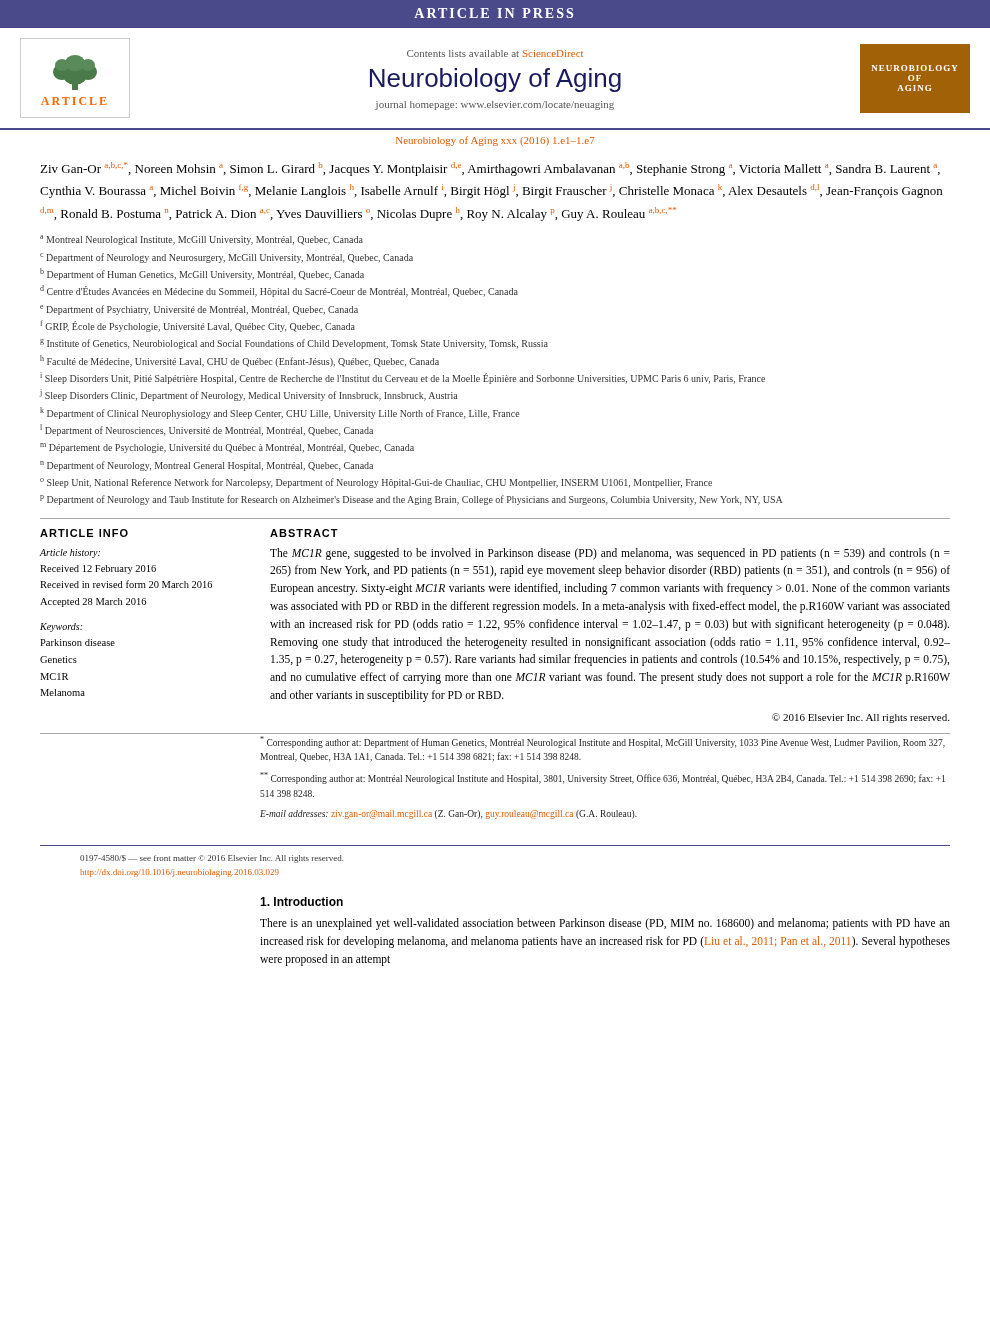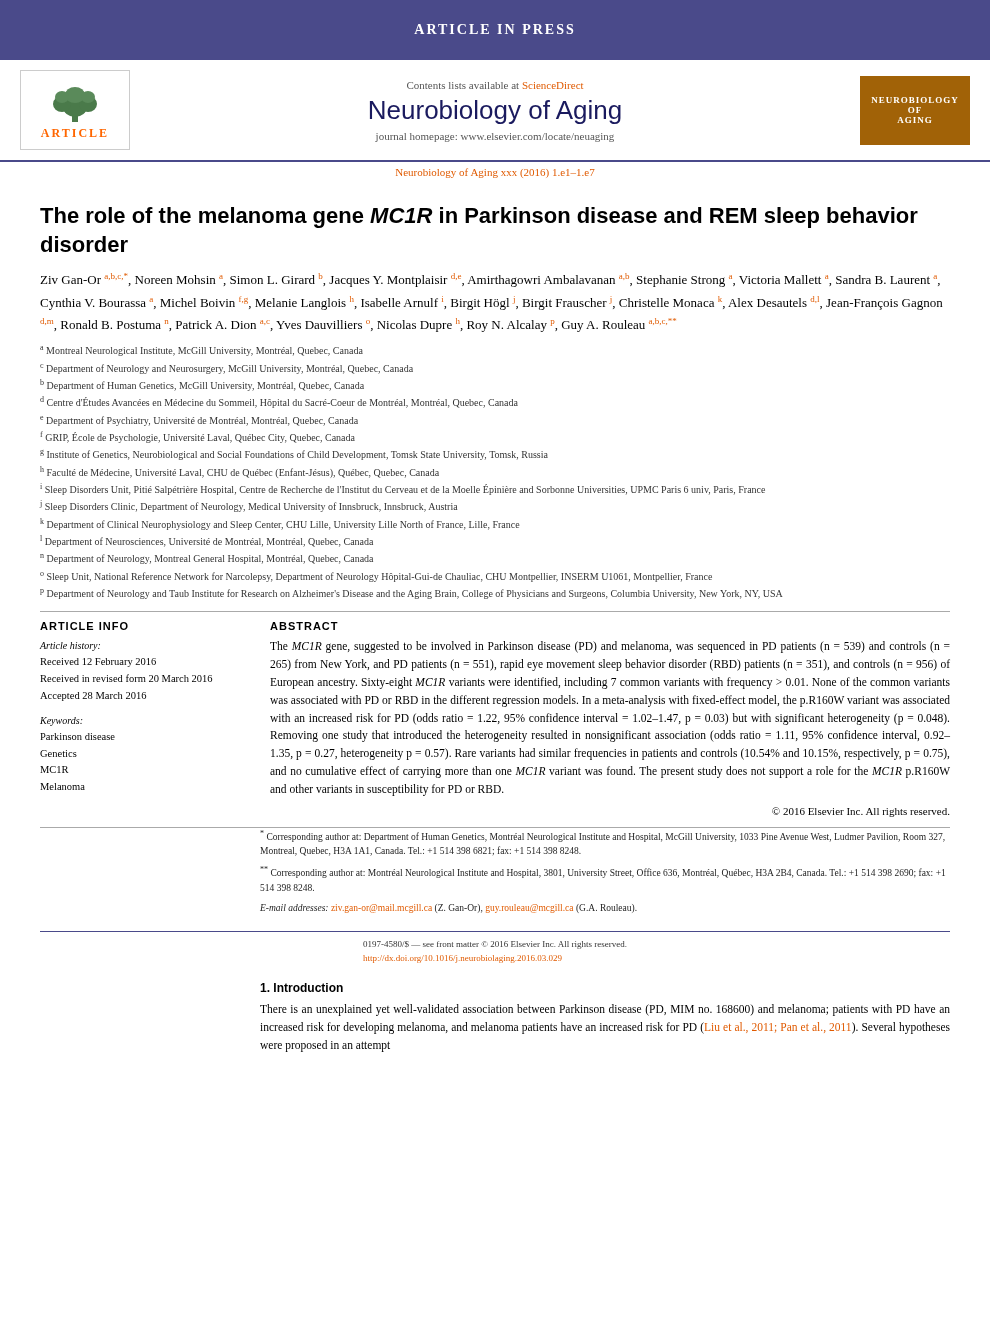--- a/index.html
+++ b/index.html
@@ -10,21 +10,21 @@
       font-family: 'Times New Roman', Times, serif;
       font-size: 13px;
       color: #000;
     }
 
     
     .article-in-press-banner {
       background: #4a4a8a;
       color: #fff;
       text-align: center;
-      padding: 22px 0;
+      padding: 6px 0;
       font-size: 14px;
       font-weight: bold;
       letter-spacing: 2px;
       text-transform: uppercase;
     }
 
     
     .journal-header {
       display: flex;
       align-items: center;
@@ -253,23 +253,23 @@
       line-height: 1.55;
       text-align: justify;
     }
     .intro-text a { color: #e05a00; text-decoration: none; }
 
     
     .footer-bar {
       border-top: 1px solid #4a4a8a;
       padding: 6px 40px;
       display: flex;
-      justify-content: center;
+      justify-content: flex-start;
       align-items: flex-start;
-      margin-top: 10px;
+      margin-top: 18px;
     }
     .footer-left {
       font-size: 9px;
       color: #333;
       line-height: 1.5;
     }
     .footer-link {
       color: #e05a00;
       text-decoration: none;
       font-size: 9px;
@@ -307,23 +307,20 @@
 
   <div class="journal-logo-right">
     NEUROBIOLOGY<br>OF<br>AGING
   </div>
 </div>
 
 <div class="journal-ref-line">Neurobiology of Aging xxx (2016) 1.e1–1.e7</div>
 
 <div class="main-content">
 
-  <div class="article-title">
-    <span>The role of the melanoma gene </span><em>MC1R</em><span> in Parkinson disease and REM sleep behavior disorder</span>
-  </div>
 
   <div class="authors">
     Ziv Gan-Or <span class="author-sup">a,b,c,*</span>, Noreen Mohsin <span class="author-sup">a</span>, Simon L. Girard <span class="author-sup">b</span>, Jacques Y. Montplaisir <span class="author-sup">d,e</span>,
     Amirthagowri Ambalavanan <span class="author-sup">a,b</span>, Stephanie Strong <span class="author-sup">a</span>, Victoria Mallett <span class="author-sup">a</span>,
     Sandra B. Laurent <span class="author-sup">a</span>, Cynthia V. Bourassa <span class="author-sup">a</span>, Michel Boivin <span class="author-sup">f,g</span>, Melanie Langlois <span class="author-sup">h</span>,
     Isabelle Arnulf <span class="author-sup">i</span>, Birgit Högl <span class="author-sup">j</span>, Birgit Frauscher <span class="author-sup">j</span>, Christelle Monaca <span class="author-sup">k</span>, Alex Desautels <span class="author-sup">d,l</span>,
     Jean-François Gagnon <span class="author-sup">d,m</span>, Ronald B. Postuma <span class="author-sup">n</span>, Patrick A. Dion <span class="author-sup">a,c</span>, Yves Dauvilliers <span class="author-sup">o</span>,
     Nicolas Dupre <span class="author-sup">h</span>, Roy N. Alcalay <span class="author-sup">p</span>, Guy A. Rouleau <span class="author-sup">a,b,c,**</span>
   </div>
 
@@ -333,20 +330,21 @@
     <div class="affil-line"><span class="affil-sup">b</span> Department of Human Genetics, McGill University, Montréal, Quebec, Canada</div>
     <div class="affil-line"><span class="affil-sup">d</span> Centre d'Études Avancées en Médecine du Sommeil, Hôpital du Sacré-Coeur de Montréal, Montréal, Quebec, Canada</div>
     <div class="affil-line"><span class="affil-sup">e</span> Department of Psychiatry, Université de Montréal, Montréal, Quebec, Canada</div>
     <div class="affil-line"><span class="affil-sup">f</span> GRIP, École de Psychologie, Université Laval, Québec City, Quebec, Canada</div>
     <div class="affil-line"><span class="affil-sup">g</span> Institute of Genetics, Neurobiological and Social Foundations of Child Development, Tomsk State University, Tomsk, Russia</div>
     <div class="affil-line"><span class="affil-sup">h</span> Faculté de Médecine, Université Laval, CHU de Québec (Enfant-Jésus), Québec, Quebec, Canada</div>
     <div class="affil-line"><span class="affil-sup">i</span> Sleep Disorders Unit, Pitié Salpétrière Hospital, Centre de Recherche de l'Institut du Cerveau et de la Moelle Épinière and Sorbonne Universities, UPMC Paris 6 univ, Paris, France</div>
     <div class="affil-line"><span class="affil-sup">j</span> Sleep Disorders Clinic, Department of Neurology, Medical University of Innsbruck, Innsbruck, Austria</div>
     <div class="affil-line"><span class="affil-sup">k</span> Department of Clinical Neurophysiology and Sleep Center, CHU Lille, University Lille North of France, Lille, France</div>
     <div class="affil-line"><span class="affil-sup">l</span> Department of Neurosciences, Université de Montréal, Montréal, Quebec, Canada</div>
+    <div class="affil-line"><span class="affil-sup">m</span> Département de Psychologie, Université du Québec à Montréal, Montréal, Quebec, Canada</div>
     <div class="affil-line"><span class="affil-sup">n</span> Department of Neurology, Montreal General Hospital, Montréal, Quebec, Canada</div>
     <div class="affil-line"><span class="affil-sup">o</span> Sleep Unit, National Reference Network for Narcolepsy, Department of Neurology Hôpital-Gui-de Chauliac, CHU Montpellier, INSERM U1061, Montpellier, France</div>
     <div class="affil-line"><span class="affil-sup">p</span> Department of Neurology and Taub Institute for Research on Alzheimer's Disease and the Aging Brain, College of Physicians and Surgeons, Columbia University, New York, NY, USA</div>
   </div>
 
   <hr class="divider">
 
   <div class="two-col">
 
     <div class="col-left">

